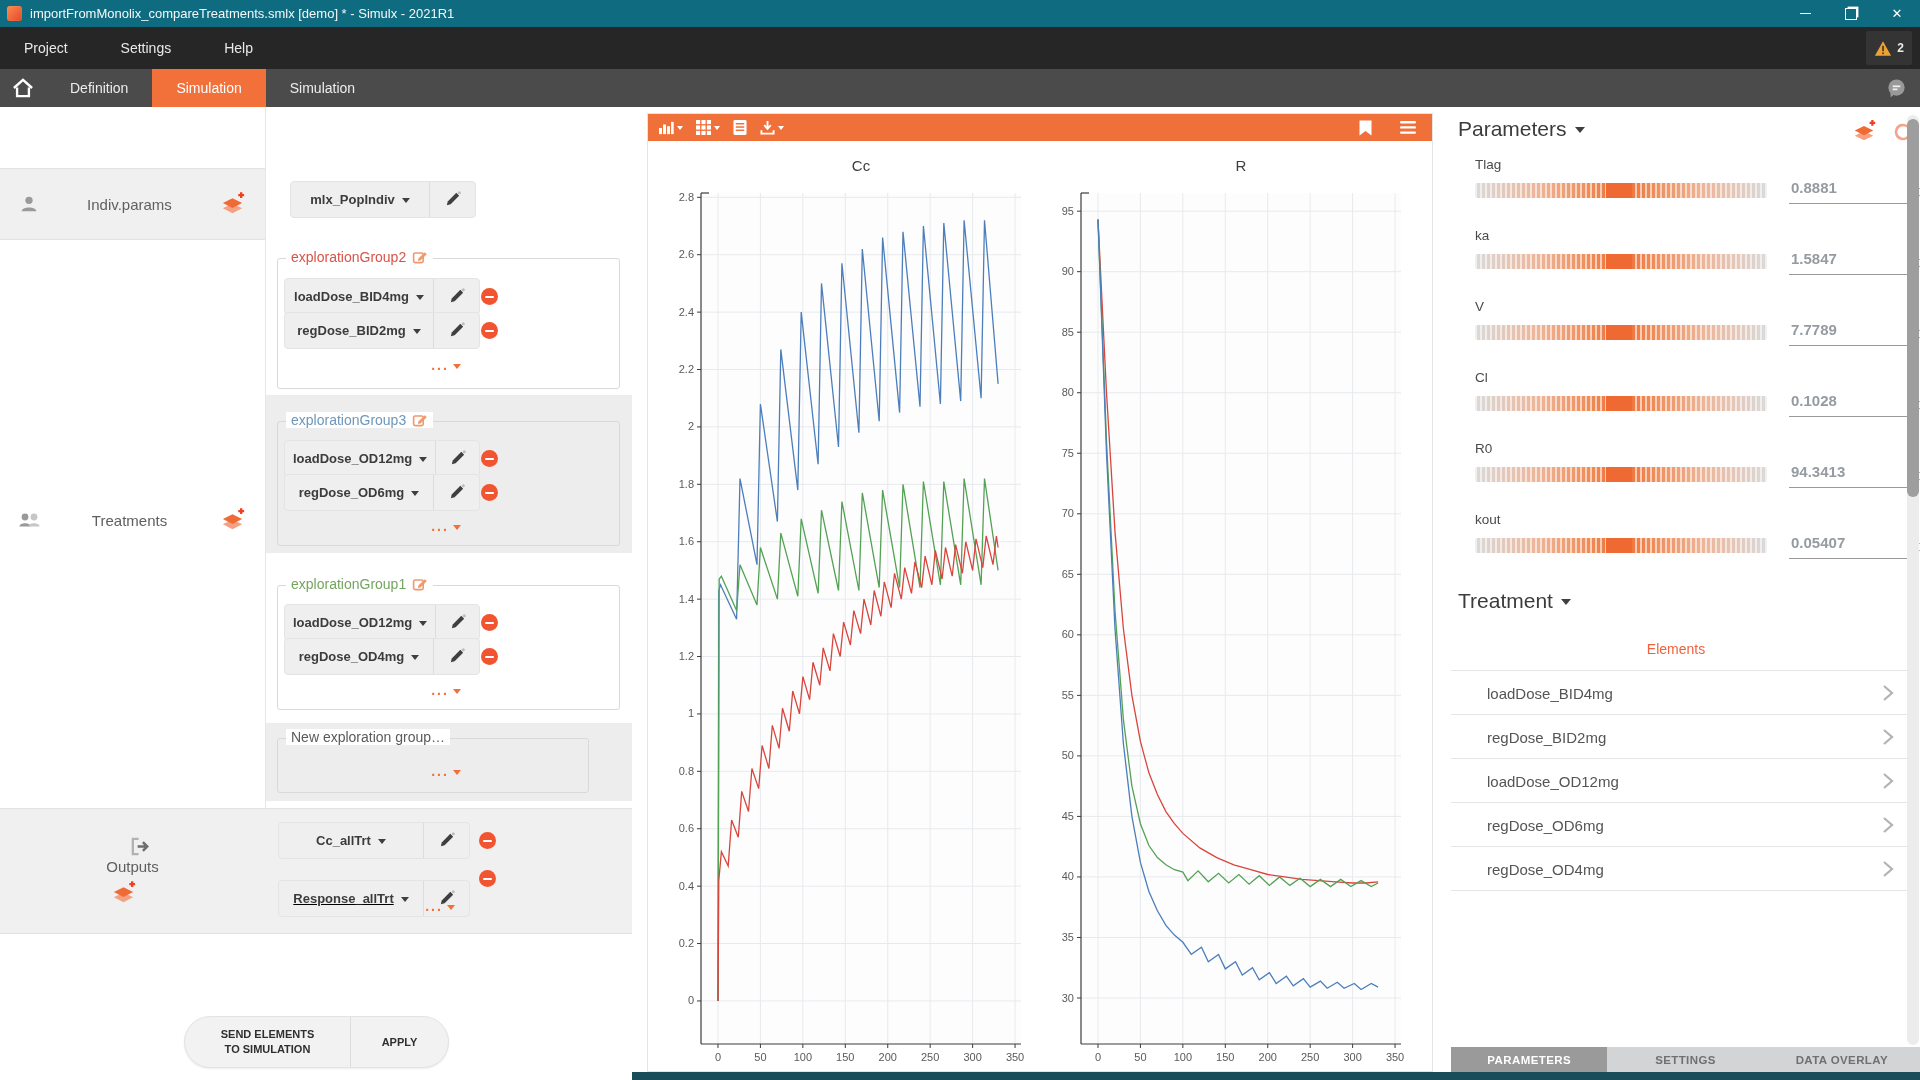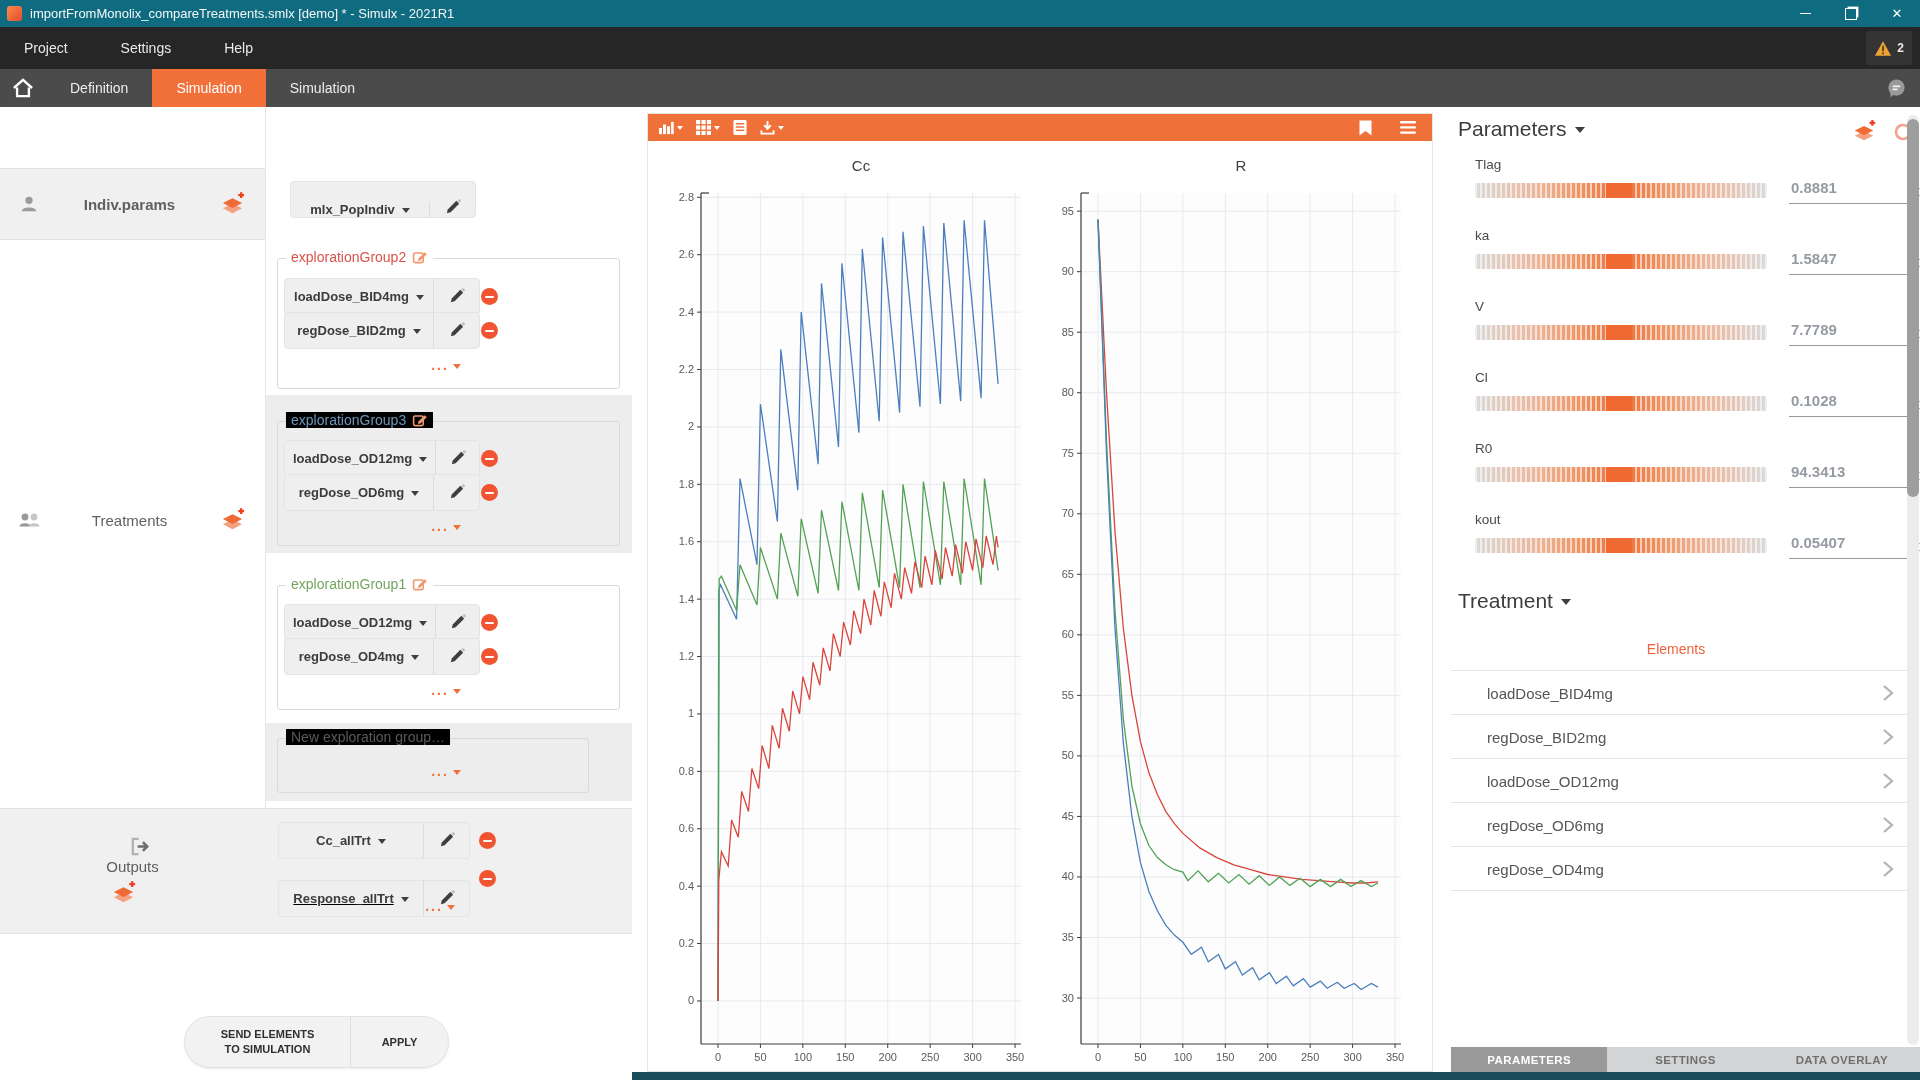--- a/index.html
+++ b/index.html
@@ -41,21 +41,21 @@
   .btn-label{flex:1;display:flex;align-items:center;justify-content:center;font-size:13px;font-weight:bold;
              color:#3c3c3c;border-right:1px solid #dcdcdc;white-space:nowrap;padding:0 8px;}
   .caret{display:inline-block;margin-left:7px;border:4px solid transparent;border-top:5px solid #3f3f3f;transform:translateY(3px);}
   .btn-edit{width:45px;display:flex;align-items:center;justify-content:center;}
   .minus{position:absolute;width:17px;height:17px;border-radius:50%;background:#f05430;}
   .minus::after{content:"";position:absolute;left:4px;top:7.5px;width:9px;height:2.4px;background:#fff;border-radius:1px;}
   
   .grpbox{position:absolute;border:1px solid #d9d9d9;border-radius:3px;box-sizing:border-box;}
   .grp-legend{position:absolute;top:-10px;left:8px;padding:0 5px;background:#fff;font-size:14px;
               display:flex;align-items:center;gap:6px;}
-  .on-gray .grp-legend{background:#000000;}
+  .on-gray .grp-legend{background:#ffffff;}
   .gray-band{position:absolute;left:266px;width:366px;background:#ededed;}
   .dots{position:absolute;width:60px;text-align:center;color:#f07038;font-weight:bold;font-size:14px;letter-spacing:2px;}
   .dots .caret{border-top-color:#f07038;margin-left:4px;}
   
   .pill{position:absolute;left:184px;top:1016px;width:263px;height:50px;background:#f2f2f2;border:1px solid #e3e3e3;
         border-radius:26px;display:flex;overflow:hidden;box-shadow:0 1px 2px rgba(0,0,0,.08);}
   .pill-cell{display:flex;flex-direction:column;align-items:center;justify-content:center;
              font-size:11px;font-weight:bold;color:#2f2f2f;line-height:15px;}
   .pill-cell.send{width:165px;border-right:1px solid #ddd;}
   .pill-cell.apply{flex:1;align-items:center;}
@@ -148,21 +148,21 @@
           <path d="M6 21 L10.5 17.5 L5.5 16 Z" fill="#999"></path>
           <rect x="8" y="8.8" width="8" height="1.8" fill="#efefef"></rect>
           <rect x="8" y="12" width="5" height="1.8" fill="#efefef"></rect>
         </svg>
     </div>
   </div>
 
   <div class="vdiv"></div>
 
   <div class="band" style="left:0;top:168px;width:265px;height:72px;"></div>
-  <div class="rail-row" style="top:168px;height:72px;font-weight:bold;">
+  <div class="rail-row" style="top:168px;height:72px;">
     <div class="rail-icon">
       <svg width="22" height="22" viewBox="0 0 24 24">
           <circle cx="12" cy="8" r="4" fill="#9a9a9a"></circle>
           <path d="M4 20 c0-5.5 16-5.5 16 0 Z" fill="#9a9a9a"></path>
         </svg>
     </div>
     <div class="rail-label">Indiv.params</div>
     <div class="layers-btn">
       <svg width="27" height="27" viewBox="0 0 28 28">
           <path d="M14 13 L24 18 L14 23 L4 18 Z" fill="#f4a183"></path>
@@ -202,21 +202,21 @@
     <div class="rail-label">Outputs</div>
     <div class="layers-btn">
       <svg width="27" height="27" viewBox="0 0 28 28">
           <path d="M14 13 L24 18 L14 23 L4 18 Z" fill="#f4a183"></path>
           <path d="M14 7.5 L24 12.5 L14 17.5 L4 12.5 Z" fill="#f06a35"></path>
           <path d="M20 4.2 h6 M23 1.2 v6" stroke="#f03e1e" stroke-width="2.4"></path>
         </svg>
     </div>
   </div>
 
-  <div class="btn-group" style="left:290px;top:181px;width:186px;align-items:flex-end;">
+  <div class="btn-group" style="left:290px;top:181px;width:186px;">
     <div class="btn-label">
         <span>mlx_PopIndiv</span>
         <i class="caret"></i>
       </div>
     <div class="btn-edit">
       <svg width="19" height="19" viewBox="0 0 20 20">
           <path d="M4 16 L5 12 L14 3 L17 6 L8 15 Z" fill="#3f3f3f"></path>
           <circle cx="17.2" cy="2.8" r="1.6" fill="#bdbdbd"></circle>
         </svg>
     </div>

